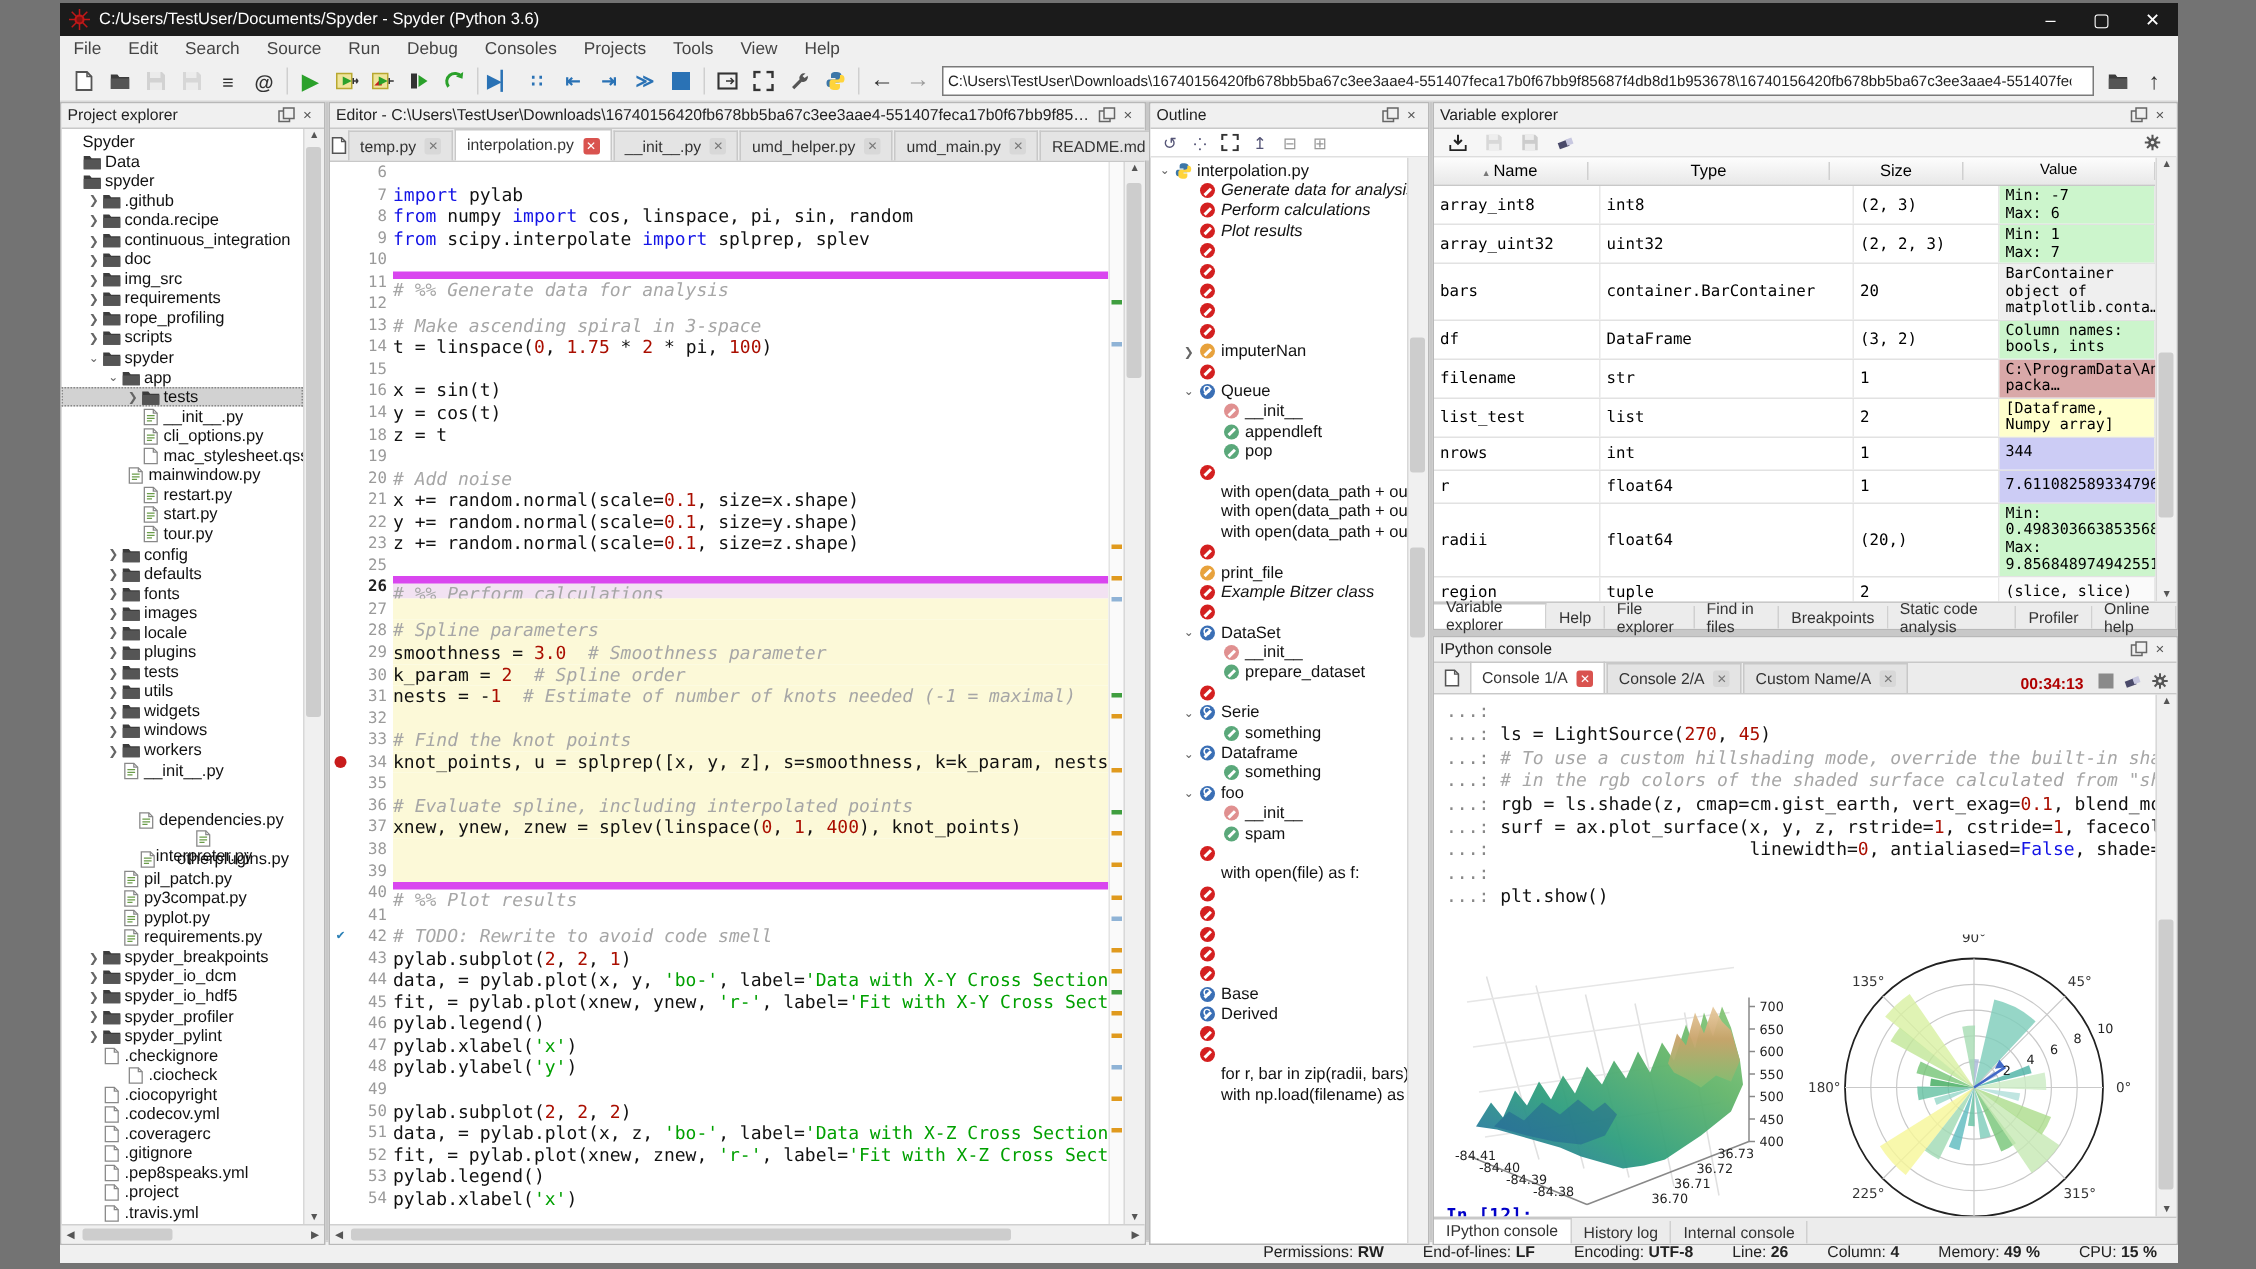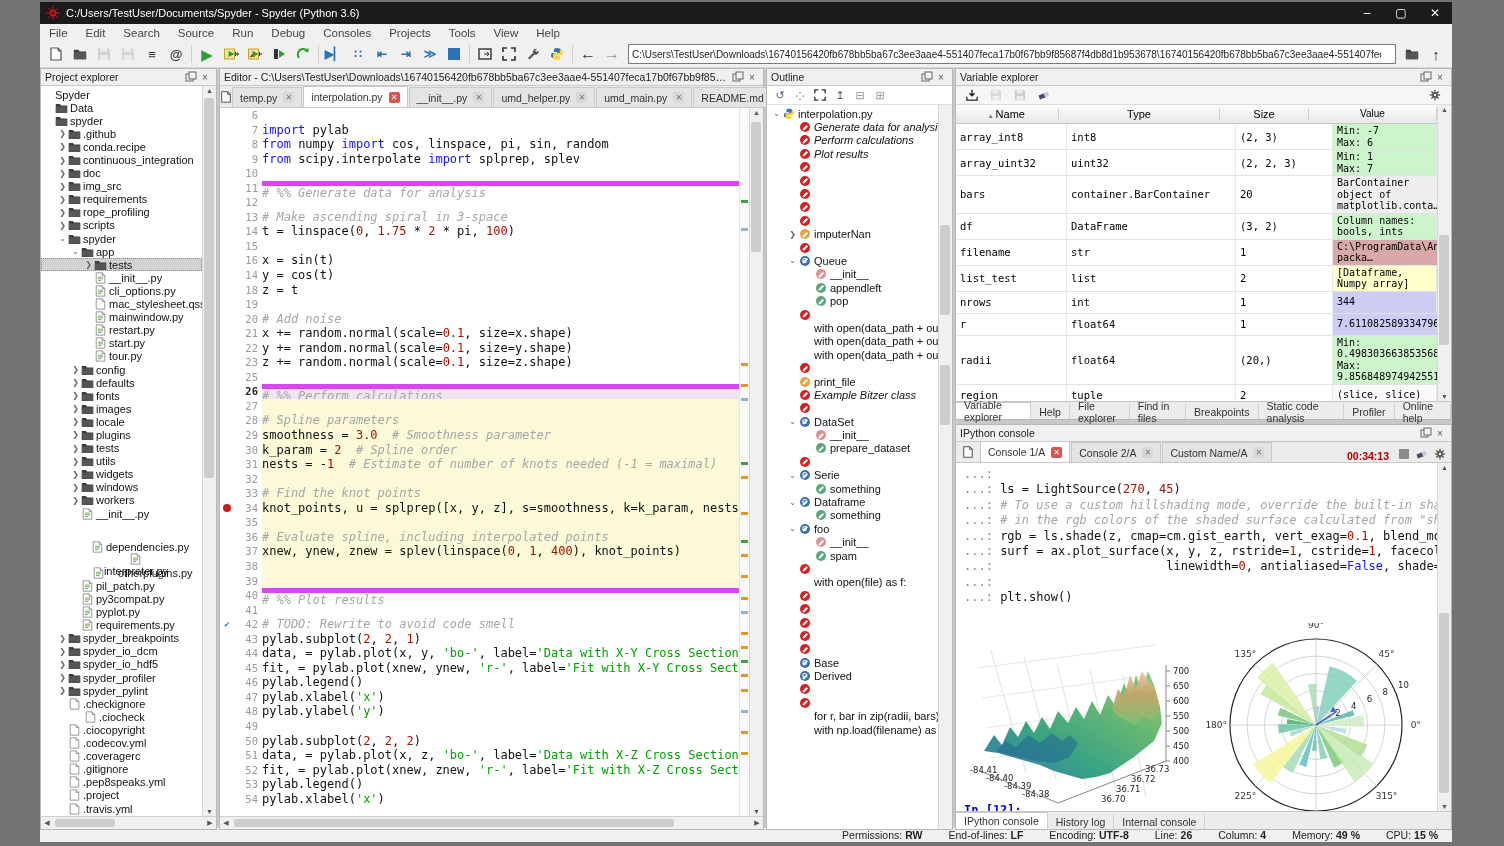--- a/index.html
+++ b/index.html
@@ -482,21 +482,21 @@
               </div>
               <div class="trow" style="padding-left: 42px;">
                 <span class="tch"></span>
                 <span class="ticn">
                   <svg style="width:13px;height:12px">
                     <use href="#i-file"></use>
                   </svg>
                 </span>
                 <span>mac_stylesheet.qss</span>
               </div>
-              <div class="trow" style="padding-left: 42px;">
+              <div class="trow" style="padding-left: 32px;">
                 <span class="tch"></span>
                 <span class="ticn">
                   <svg style="width:13px;height:12px">
                     <use href="#i-pyfile"></use>
                   </svg>
                 </span>
                 <span>mainwindow.py</span>
               </div>
               <div class="trow" style="padding-left: 42px;">
                 <span class="tch"></span>

